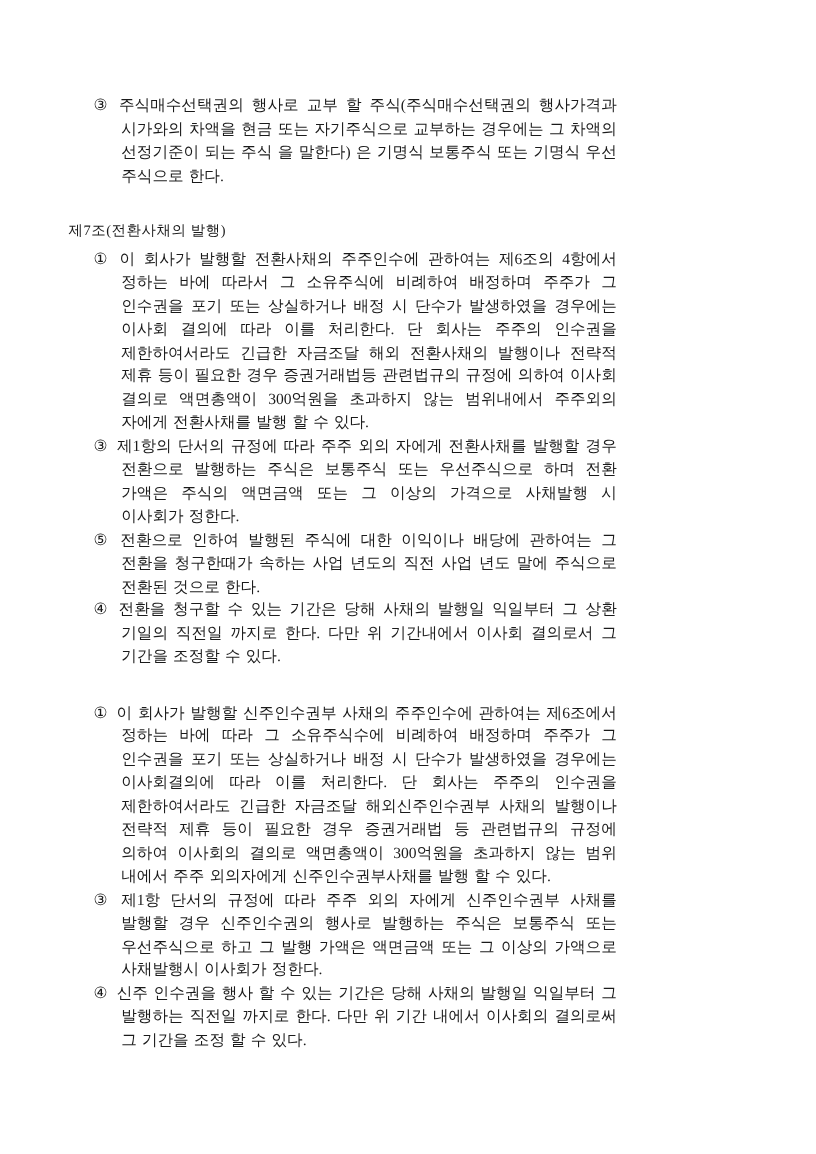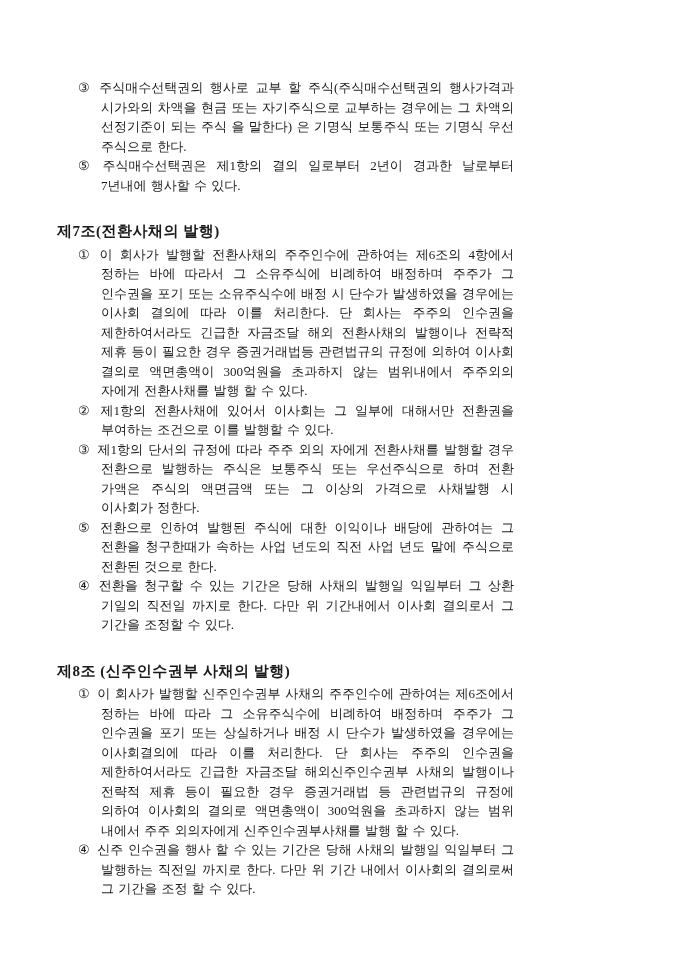--- a/index.html
+++ b/index.html
@@ -16,22 +16,22 @@
     font-family: "Liberation Serif", "DejaVu Serif", serif;
     font-size: 13px;
     line-height: 19.5px;
     box-sizing: border-box;
     padding: 78px 58px 40px 57px;
     overflow: hidden;
   }
   .block { margin: 0; }
   .article { margin-top: 27px; }
   .article-title {
-    font-size: 15px;
-    font-weight: bold;
+    font-size: 12px;
+    font-weight: normal;
     margin: 0 0 3px 0;
     letter-spacing: 0.5px;
   }
   .clause {
     margin: 0 0 0 21px;
     padding-left: 23px;
     text-indent: -23px;
     text-align: justify;
     word-spacing: 1px;
     word-break: keep-all;
@@ -42,31 +42,29 @@
     margin-right: 7px;
   }
 </style>
 </head>
 <body>
 
 <div class="page">
 
   <section class="block">
     <p class="clause"><span class="marker">③</span><span>주식매수선택권의 행사로 교부 할 주식(주식매수선택권의 행사가격과 시가와의 차액을 현금 또는 자기주식으로 교부하는 경우에는 그 차액의 선정기준이 되는 주식 을 말한다) 은 기명식 보통주식 또는 기명식 우선 주식으로 한다.</span></p>
-    <p class="clause"><span class="marker">⑤</span><span>주식매수선택권은 제1항의 결의 일로부터 2년이 경과한 날로부터 7년내에 행사할 수 있다.</span></p>
   </section>
 
   <section class="article">
     <h2 class="article-title">제7조(전환사채의 발행)</h2>
-    <p class="clause"><span class="marker">①</span><span>이 회사가 발행할 전환사채의 주주인수에 관하여는 제6조의 4항에서 정하는 바에 따라서 그 소유주식에 비례하여 배정하며 주주가 그 인수권을 포기 또는 소유주식수에 배정 시 단수가 발생하였을 경우에는 이사회 결의에 따라 이를 처리한다. 단 회사는 주주의 인수권을 제한하여서라도 긴급한 자금조달 해외 전환사채의 발행이나 전략적 제휴 등이 필요한 경우 증권거래법등 관련법규의 규정에 의하여 이사회 결의로 액면총액이 300억원을 초과하지 않는 범위내에서 주주외의 자에게 전환사채를 발행 할 수 있다.</span></p>
-    <p class="clause"><span class="marker">②</span><span>제1항의 전환사채에 있어서 이사회는 그 일부에 대해서만 전환권을 부여하는 조건으로 이를 발행할 수 있다.</span></p>
+    <p class="clause"><span class="marker">①</span><span>이 회사가 발행할 전환사채의 주주인수에 관하여는 제6조의 4항에서 정하는 바에 따라서 그 소유주식에 비례하여 배정하며 주주가 그 인수권을 포기 또는 상실하거나 배정 시 단수가 발생하였을 경우에는 이사회 결의에 따라 이를 처리한다. 단 회사는 주주의 인수권을 제한하여서라도 긴급한 자금조달 해외 전환사채의 발행이나 전략적 제휴 등이 필요한 경우 증권거래법등 관련법규의 규정에 의하여 이사회 결의로 액면총액이 300억원을 초과하지 않는 범위내에서 주주외의 자에게 전환사채를 발행 할 수 있다.</span></p>
     <p class="clause"><span class="marker">③</span><span>제1항의 단서의 규정에 따라 주주 외의 자에게 전환사채를 발행할 경우 전환으로 발행하는 주식은 보통주식 또는 우선주식으로 하며 전환 가액은 주식의 액면금액 또는 그 이상의 가격으로 사채발행 시 이사회가 정한다.</span></p>
     <p class="clause"><span class="marker">⑤</span><span>전환으로 인하여 발행된 주식에 대한 이익이나 배당에 관하여는 그 전환을 청구한때가 속하는 사업 년도의 직전 사업 년도 말에 주식으로 전환된 것으로 한다.</span></p>
     <p class="clause"><span class="marker">④</span><span>전환을 청구할 수 있는 기간은 당해 사채의 발행일 익일부터 그 상환 기일의 직전일 까지로 한다. 다만 위 기간내에서 이사회 결의로서 그 기간을 조정할 수 있다.</span></p>
   </section>
 
   <section class="article">
-    <h2 class="article-title">제8조 (신주인수권부 사채의 발행)</h2>
     <p class="clause"><span class="marker">①</span><span>이 회사가 발행할 신주인수권부 사채의 주주인수에 관하여는 제6조에서 정하는 바에 따라 그 소유주식수에 비례하여 배정하며 주주가 그 인수권을 포기 또는 상실하거나 배정 시 단수가 발생하였을 경우에는 이사회결의에 따라 이를 처리한다. 단 회사는 주주의 인수권을 제한하여서라도 긴급한 자금조달 해외신주인수권부 사채의 발행이나 전략적 제휴 등이 필요한 경우 증권거래법 등 관련법규의 규정에 의하여 이사회의 결의로 액면총액이 300억원을 초과하지 않는 범위 내에서 주주 외의자에게 신주인수권부사채를 발행 할 수 있다.</span></p>
+    <p class="clause"><span class="marker">③</span><span>제1항 단서의 규정에 따라 주주 외의 자에게 신주인수권부 사채를 발행할 경우 신주인수권의 행사로 발행하는 주식은 보통주식 또는 우선주식으로 하고 그 발행 가액은 액면금액 또는 그 이상의 가액으로 사채발행시 이사회가 정한다.</span></p>
     <p class="clause"><span class="marker">④</span><span>신주 인수권을 행사 할 수 있는 기간은 당해 사채의 발행일 익일부터 그 발행하는 직전일 까지로 한다. 다만 위 기간 내에서 이사회의 결의로써 그 기간을 조정 할 수 있다.</span></p>
   </section>
 
 </div>
 
 </body></html>

